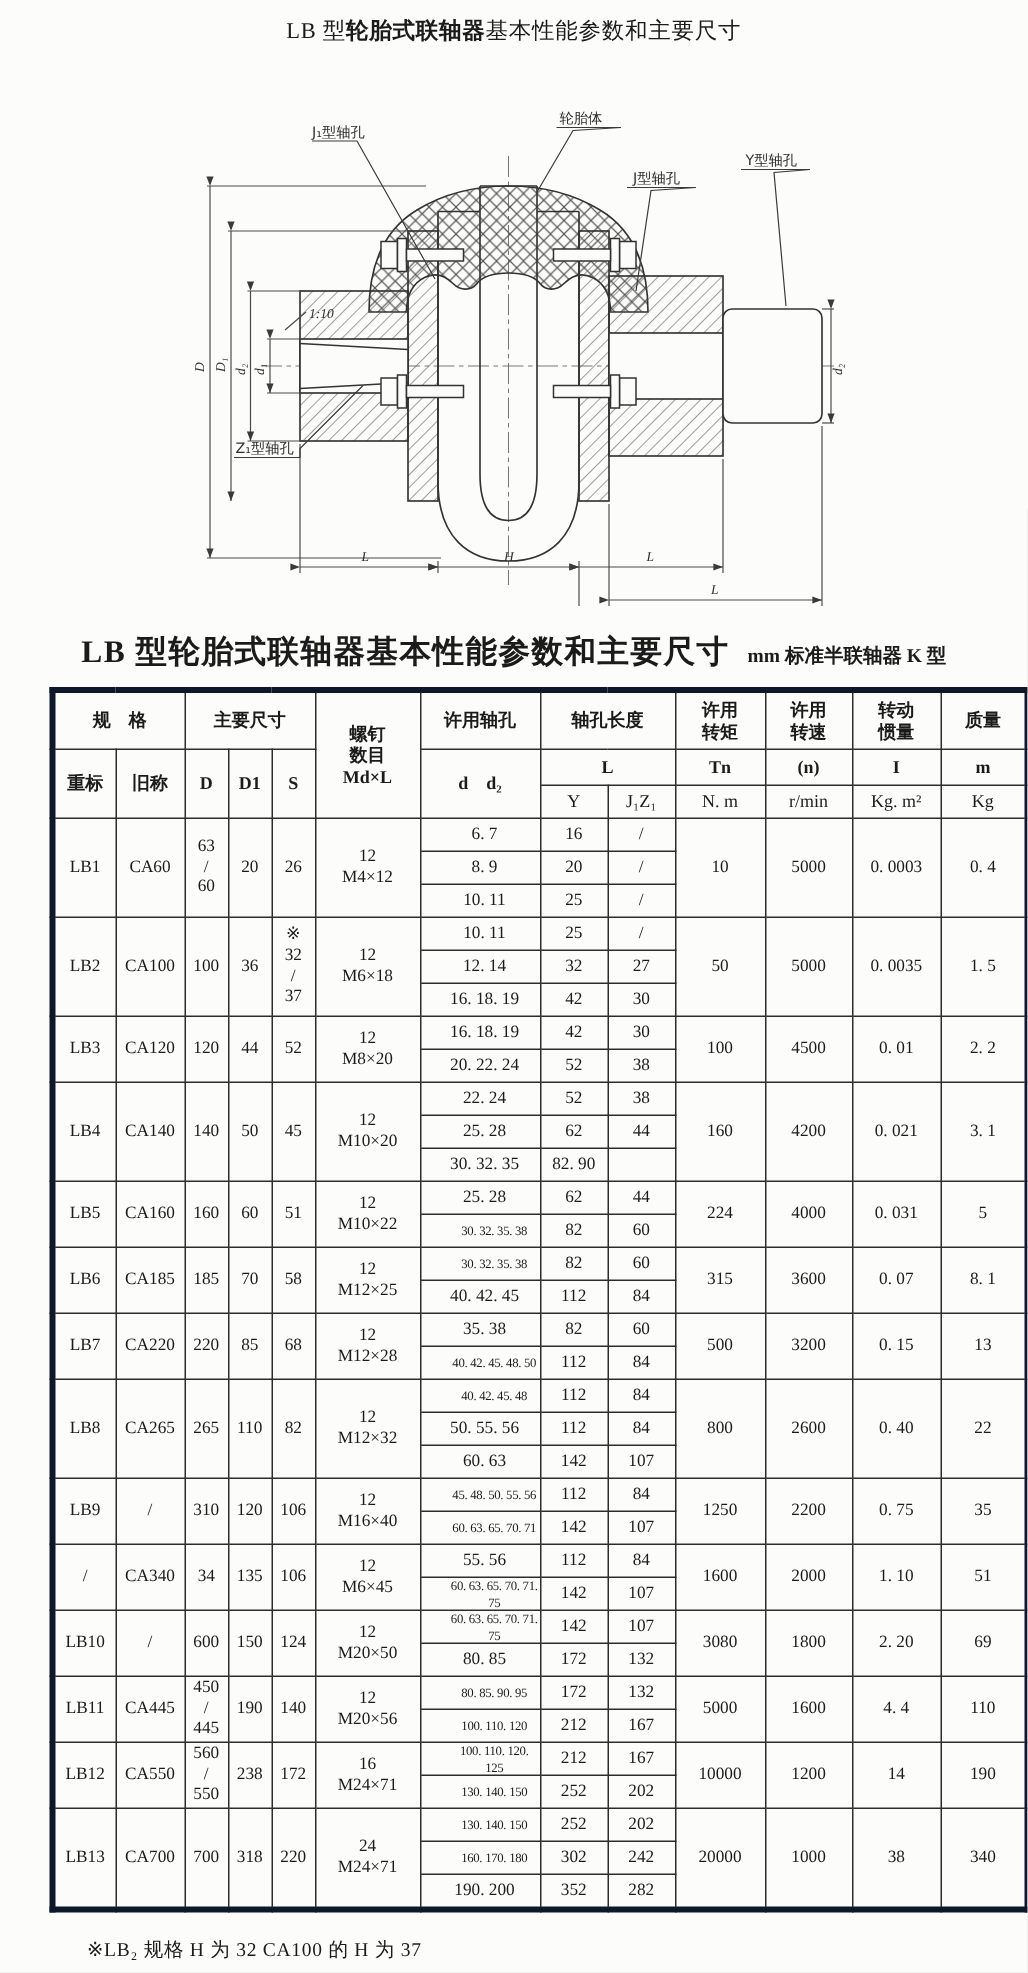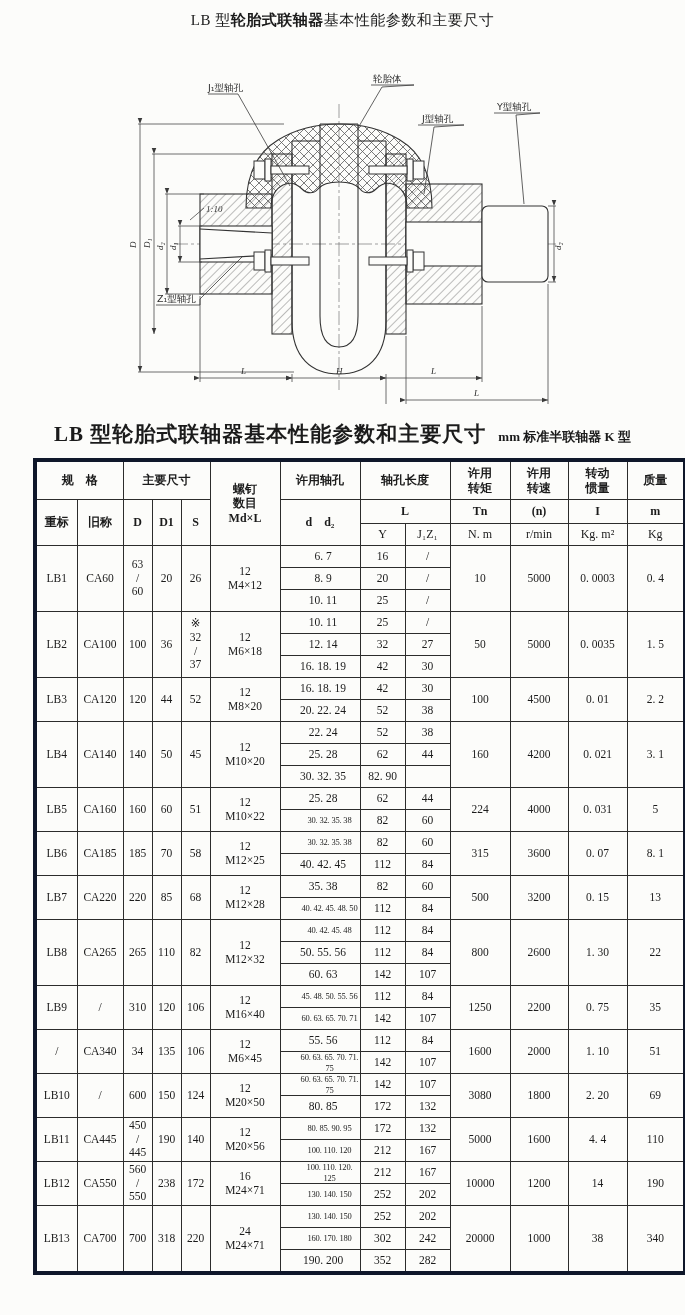--- a/index.html
+++ b/index.html
@@ -395,21 +395,21 @@
           <td rowspan="3">265</td>
           <td rowspan="3">110</td>
           <td rowspan="3">82</td>
           <td rowspan="3">12
 M12×32</td>
           <td class="d-col tiny">40. 42. 45. 48</td>
           <td>112</td>
           <td>84</td>
           <td rowspan="3">800</td>
           <td rowspan="3">2600</td>
-          <td rowspan="3">1. 30</td>
+          <td rowspan="3">0. 40</td>
           <td rowspan="3">22</td>
         </tr>
         <tr>
           <td class="d-col">50. 55. 56</td>
           <td>112</td>
           <td>84</td>
         </tr>
         <tr>
           <td class="d-col">60. 63</td>
           <td>142</td>
@@ -546,14 +546,15 @@
           <td>242</td>
         </tr>
         <tr>
           <td class="d-col">190. 200</td>
           <td>352</td>
           <td>282</td>
         </tr>
       </tbody>
   </table>
 
+  <div class="footnote">※LB₂ 规格 H 为 32 CA100 的 H 为 37</div>
 
 </div>
 
 </body></html>

